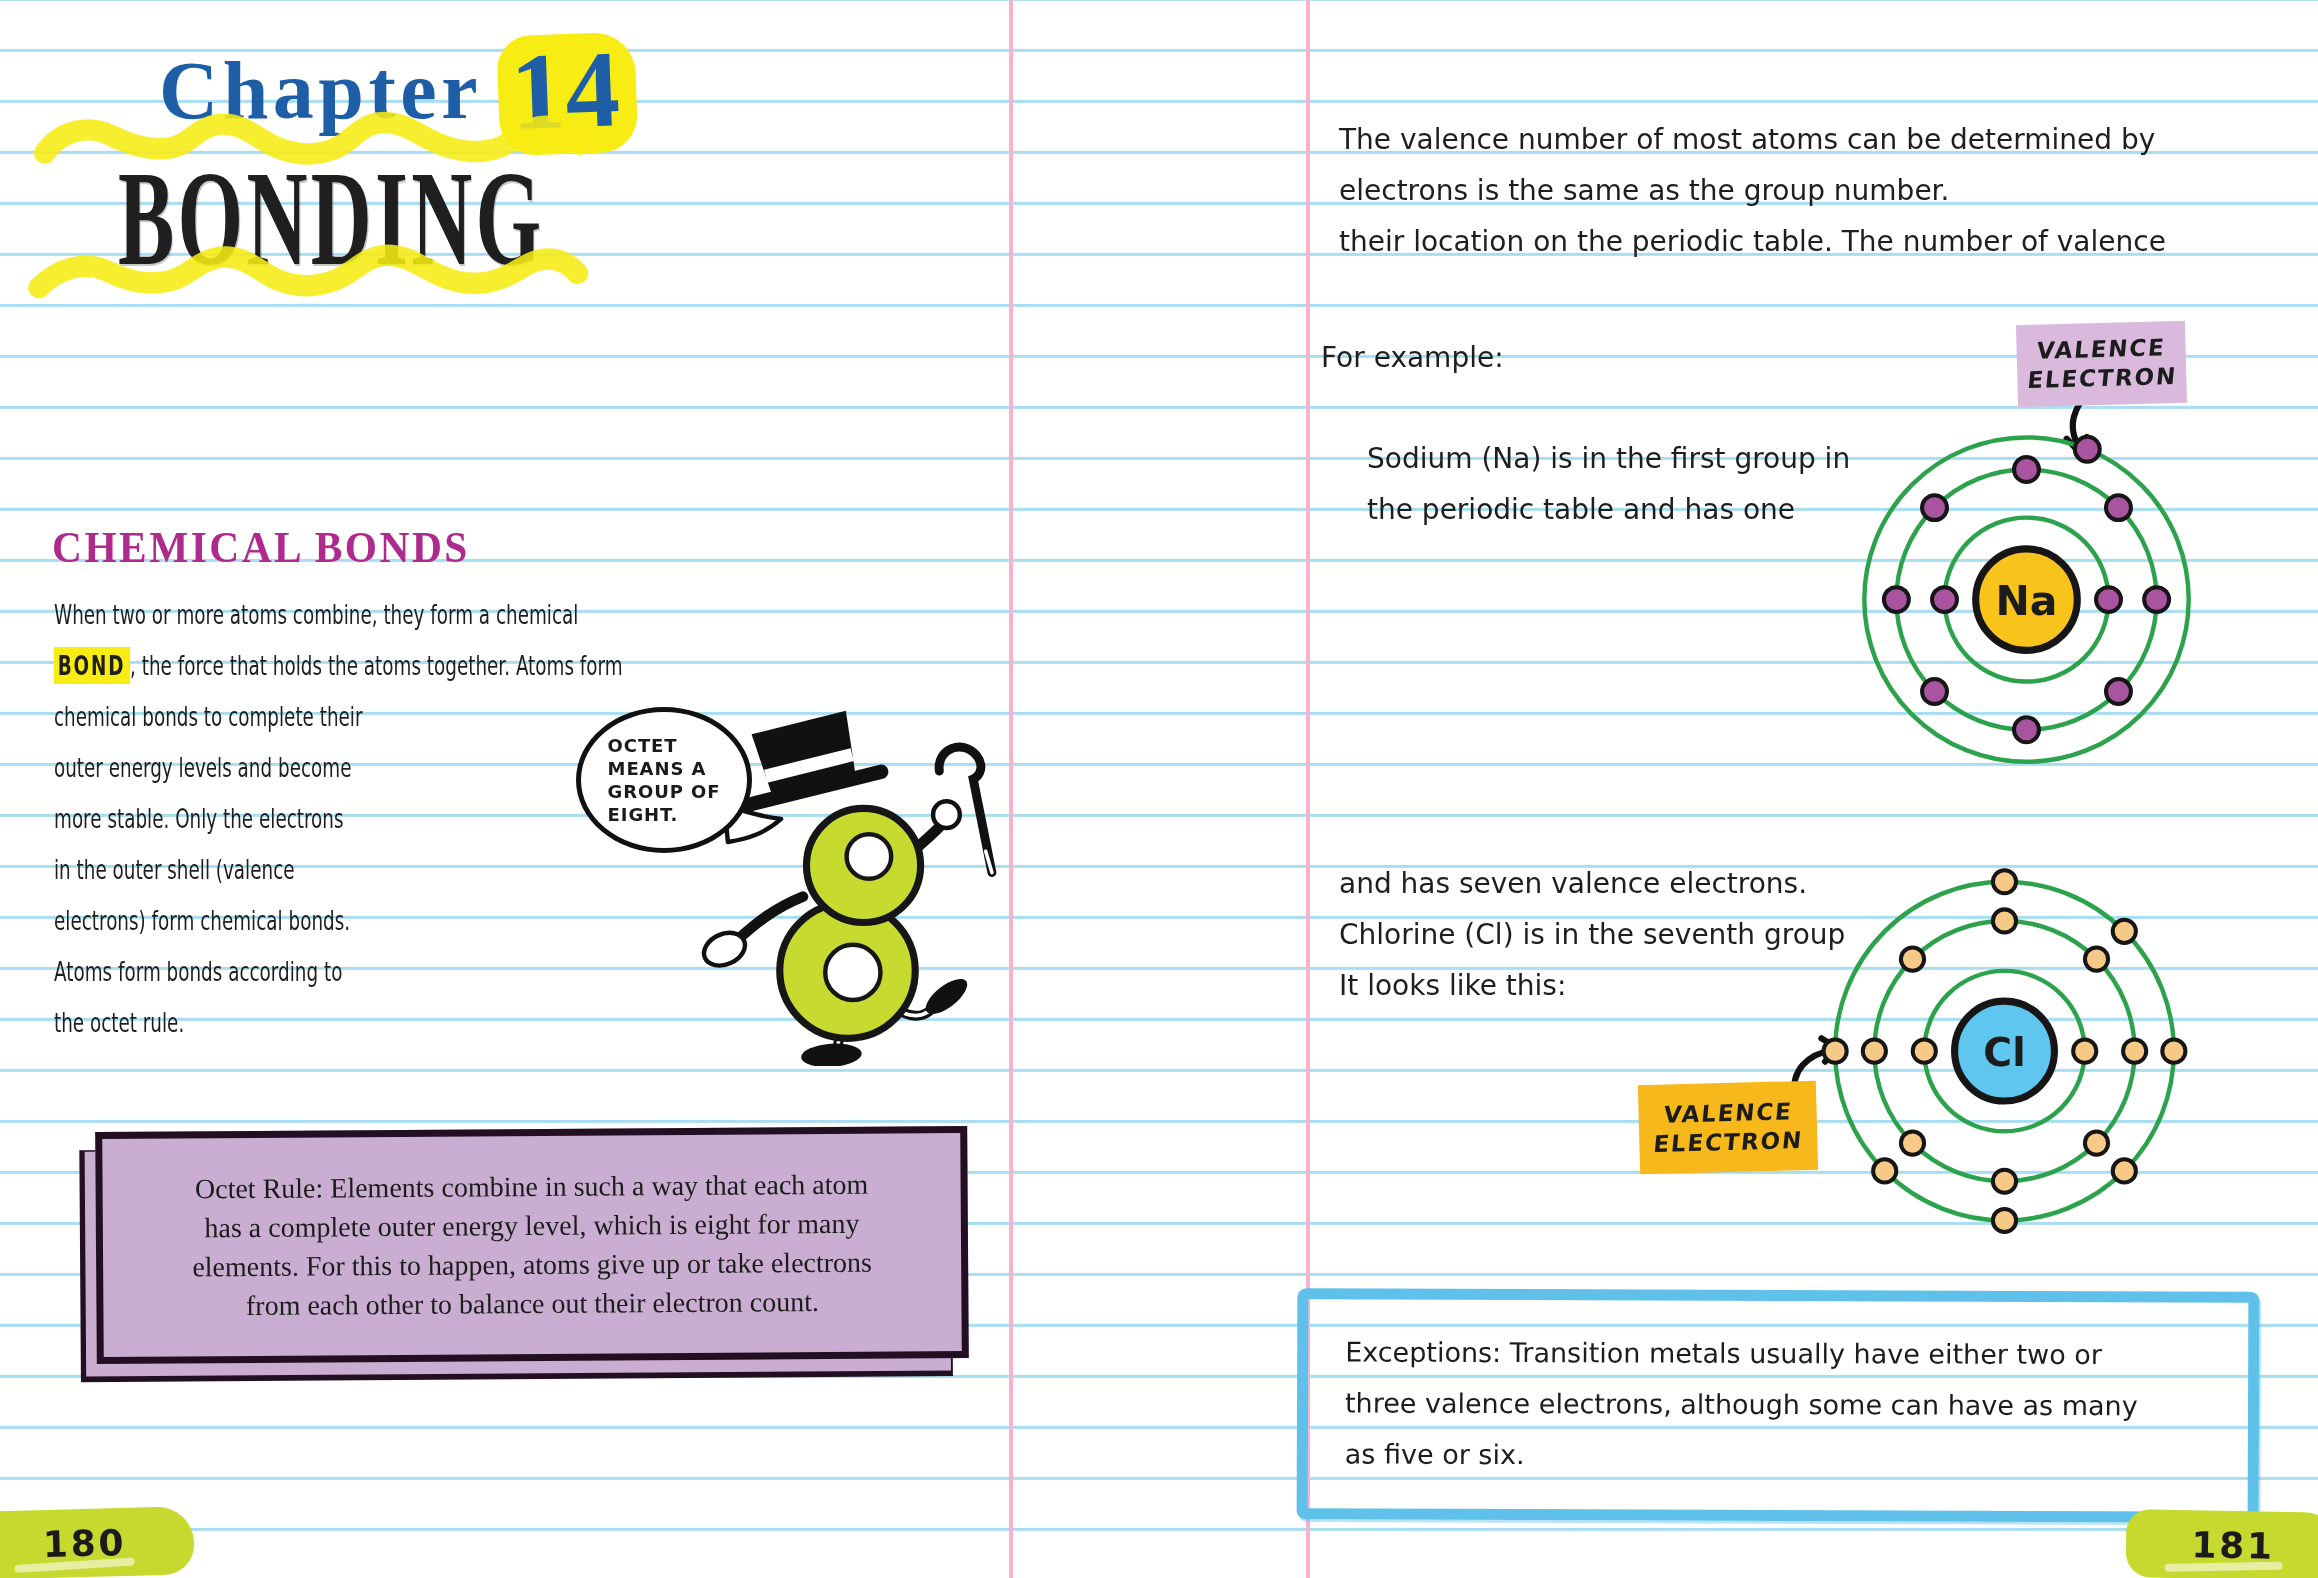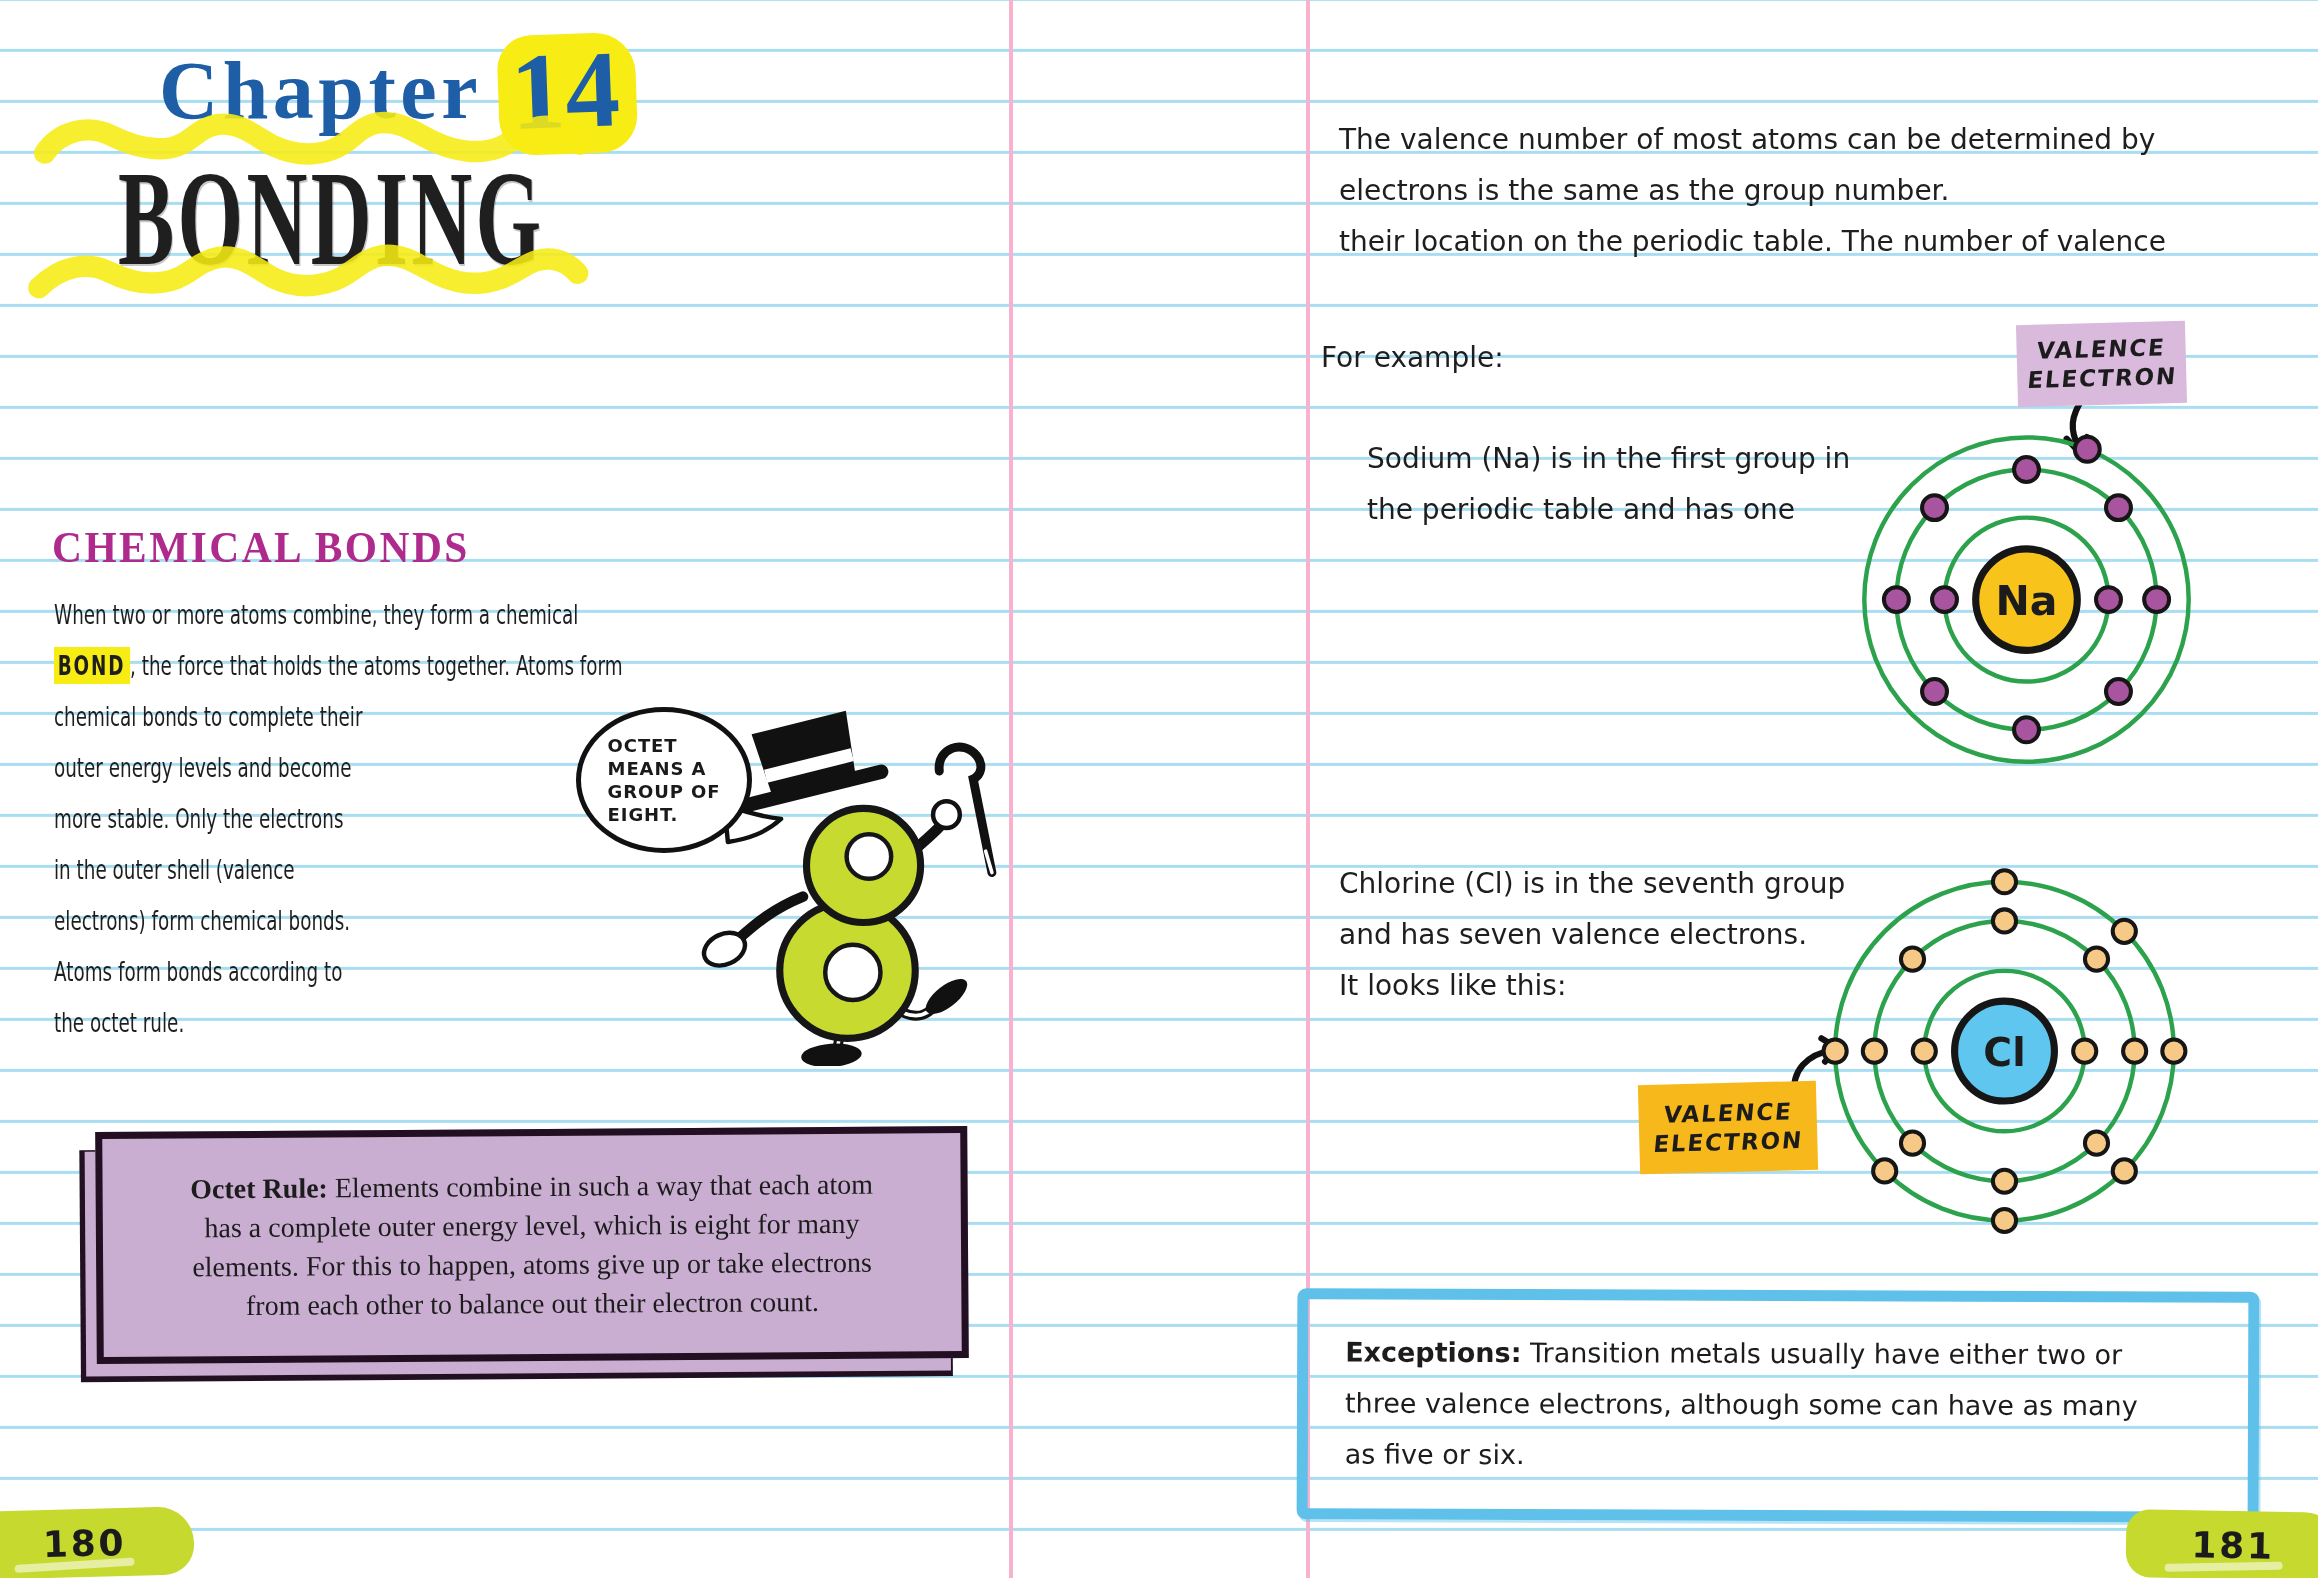--- a/index.html
+++ b/index.html
@@ -60,21 +60,21 @@
   #chlorine-par{left:1339px;top:858px;}
   .valence-label{z-index:3;display:flex;flex-direction:column;align-items:center;justify-content:center;
     font-size:23px;font-weight:700;letter-spacing:1.8px;line-height:29px;color:#1c1c1c;
     transform:rotate(-1.5deg);}
   .valence-label .lbl{transform:skewX(-7deg);}
   #na-valence-label{left:2017px;top:323px;width:169px;height:82px;background:var(--label-purple,#d9b9dc);}
   #cl-valence-label{left:1639px;top:1083px;width:178px;height:89px;background:var(--label-yellow,#f6b81a);}
   #exceptions-box{left:1297px;top:1290px;width:940px;height:209px;border:11.6px solid var(--exceptions-blue,#5fc1ea);
     border-radius:9px;transform:rotate(.2deg);box-shadow:1.8px 2.7px 0 rgba(95,193,234,.45);}
   #exceptions-text{position:absolute;left:37px;top:27px;right:27px;font-size:27px;line-height:51px;color:#1c1c1c;}
-  .bold-lead{font-weight:700;}
+  .bold-lead{font-weight:400;}
   svg text{font-weight:700;}
 </style>
 </head>
 <body>
 
 <div id="spread">
   <div id="ruled-lines"></div>
   <div class="margin-line" id="margin-line-left"></div>
   <div class="margin-line" id="margin-line-right"></div>
 
@@ -196,22 +196,22 @@
       <circle cx="200.0" cy="69.0" r="14" fill="#a8549f" stroke="#161616" stroke-width="4.5"></circle>
       <circle cx="96.8" cy="111.8" r="14" fill="#a8549f" stroke="#161616" stroke-width="4.5"></circle>
       <circle cx="54.0" cy="215.0" r="14" fill="#a8549f" stroke="#161616" stroke-width="4.5"></circle>
       <circle cx="96.8" cy="318.2" r="14" fill="#a8549f" stroke="#161616" stroke-width="4.5"></circle>
       <circle cx="200.0" cy="361.0" r="14" fill="#a8549f" stroke="#161616" stroke-width="4.5"></circle>
       <circle cx="303.2" cy="318.2" r="14" fill="#a8549f" stroke="#161616" stroke-width="4.5"></circle>
       <circle cx="268.2" cy="46.3" r="14" fill="#a8549f" stroke="#161616" stroke-width="4.5"></circle>
     </svg>
 
   <div class="abs hand-par" id="chlorine-par">
+    <div class="nowrap">and has seven valence electrons.</div>
     <div class="nowrap">Chlorine (Cl) is in the seventh group</div>
-    <div class="nowrap">and has seven valence electrons.</div>
     <div class="nowrap">It looks like this:</div>
   </div>
 
   <div class="abs valence-label" id="cl-valence-label">
     <span class="lbl">VALENCE</span>
     <span class="lbl">ELECTRON</span>
   </div>
   <svg class="abs" style="left:1782px;top:1033px;" width="70" height="67" viewBox="0 0 78 75">
     <path d="M14 70 C10 42 28 24 56 19" fill="none" stroke="#111" stroke-width="7" stroke-linecap="round"></path>
     <path d="M44 6 L62 17 L48 32" fill="none" stroke="#111" stroke-width="7" stroke-linecap="round" stroke-linejoin="round"></path>

